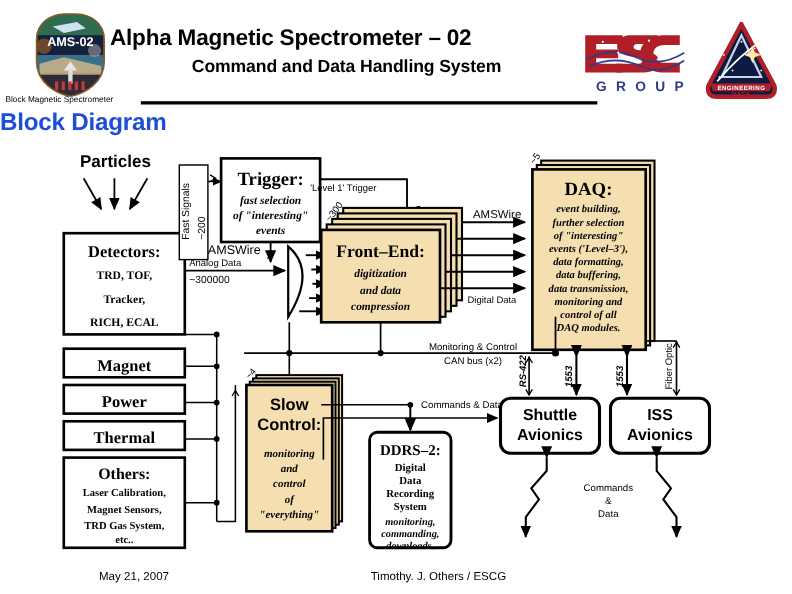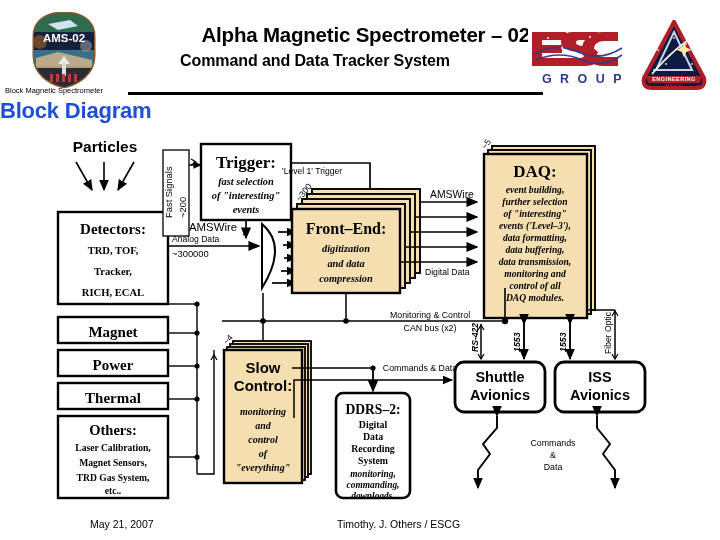--- a/index.html
+++ b/index.html
@@ -6,21 +6,21 @@
   body{
     width:720px;height:540px;background:#ffffff;
     font-family:"Liberation Sans",sans-serif;
     overflow:hidden;position:relative;
   }
   .slide{position:absolute;left:0;top:0;width:720px;height:540px;}
 
   
   .hdr-title{
     position:absolute;left:100px;top:24px;width:430px;
-    text-align:right;font-size:20.5px;font-weight:bold;color:#000;
+    text-align:left;font-size:20.5px;font-weight:bold;color:#000;
     letter-spacing:-0.2px;line-height:1.12;
   }
   .hdr-sub{
     position:absolute;left:100px;top:52px;width:430px;
     text-align:center;font-size:16px;font-weight:bold;color:#000;
     letter-spacing:-0.1px;
   }
   .ams-mini{
     position:absolute;left:5px;top:86px;font-size:7.5px;color:#000;
     font-family:"Liberation Sans",sans-serif;white-space:nowrap;
@@ -77,21 +77,21 @@
           <rect x="28" y="62" width="3" height="8"></rect>
         <rect x="34" y="62" width="3" height="8"></rect>
           <rect x="40" y="62" width="3" height="8"></rect>
         <rect x="46" y="62" width="3" height="8"></rect>
       </g>
       <text x="36" y="30" text-anchor="middle" font-family="'Liberation Sans',sans-serif" font-size="11.5" font-weight="bold" fill="#ffffff">AMS-02</text>
     </g>
   </svg>
 
   <div class="hdr-title">Alpha Magnetic Spectrometer – 02</div>
-  <div class="hdr-sub">Command and Data Tracker System</div>
+  <div class="hdr-sub">Command and Data Handling System</div>
   <div class="ams-mini">Block Magnetic Spectrometer</div>
   <div class="hdr-rule"></div>
   <div class="blocktitle">Block Diagram</div>
 
   <svg class="logo" id="esc-logo" viewBox="0 0 110 64">
     <rect x="0" y="0" width="110" height="64" fill="#ffffff"></rect>
     <g fill="#b01f28">
       <path d="M4 8 h34 v8 h-24 v5 h20 v8 h-20 v5 h24 v8 h-34 z"></path>
       <path d="M76 8 c-14 0 -22 8 -22 17 c0 9 8 17 22 17 h14 v-9 h-13 c-7 0 -11 -3 -11 -8 c0 -5 4 -8 11 -8 h13 v-9 z"></path>
       <path d="M44 8 h26 v8 h-18 c-3 0 -4 1 -4 3 c0 5 23 1 23 13 c0 7 -6 10 -14 10 h-25 v-8 h20 c3 0 4 -1 4 -3 c0 -5 -23 -1 -23 -13 c0 -7 6 -10 11 -10 z"></path>

